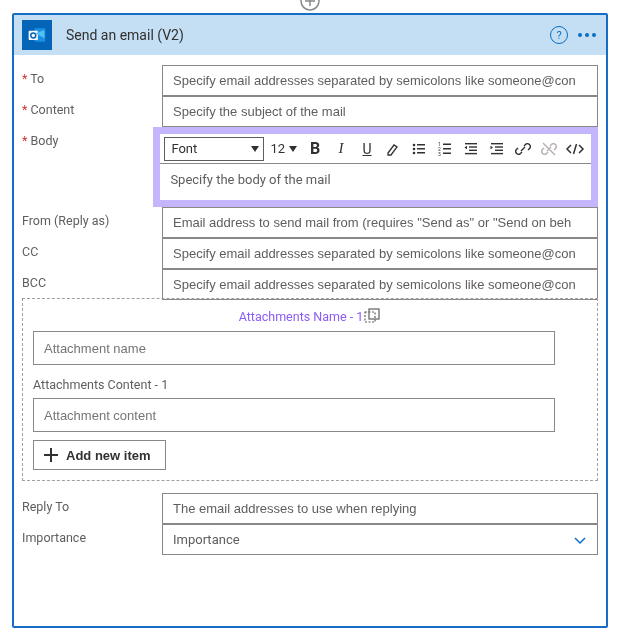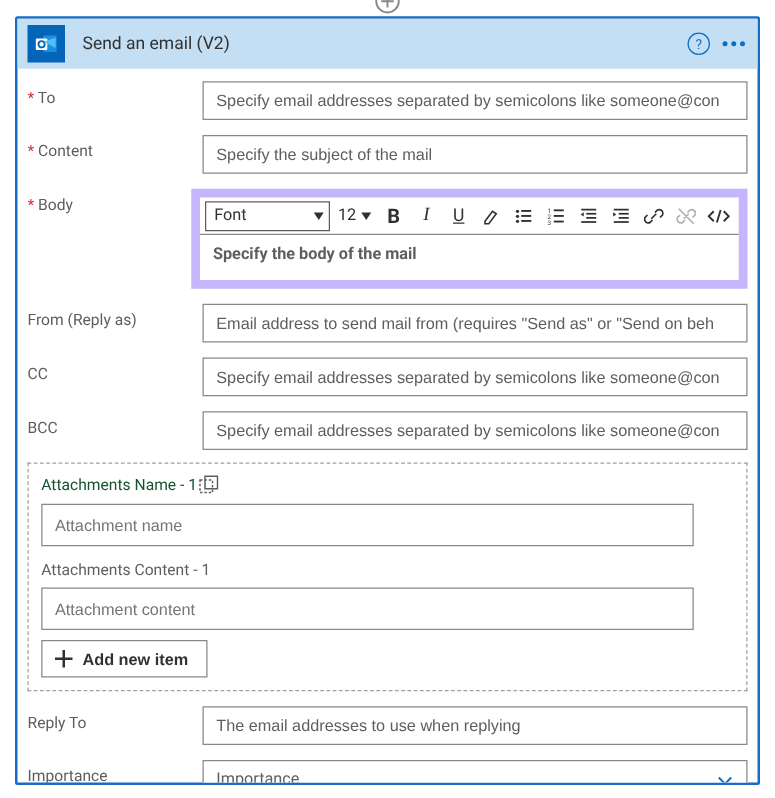--- a/index.html
+++ b/index.html
@@ -54,21 +54,21 @@
   .hmenu span { width:4px;height:4px;border-radius:50%;background:#0a6fc2; }
 
   .body {
     flex:1;
     padding:10px 8px 8px 8px;
     overflow:hidden;
   }
   .row {
     display:flex;
     align-items:flex-start;
-    margin-bottom:12px;
+    margin-bottom:0;
   }
   .label {
     width:140px;
     padding-top:6px;
     font-size:12.5px;
     color:#605e5c;
   }
   .req::before { content:"* "; color:#d13438; }
   .control { flex:1; }
   .in {
@@ -102,32 +102,32 @@
   }
   .caret { width:0;height:0;border-left:4px solid transparent;border-right:4px solid transparent;border-top:6px solid #323130; }
   .size-sel { display:flex; align-items:center; font-size:13px; padding:0 4px; }
   .tbtn {
     width:24px;height:24px;
     display:flex;align-items:center;justify-content:center;
     color:#323130;
   }
   .tbtn svg { pointer-events:none; }
   .dis { color:#b3b0ad; }
-  .ed-body { padding:8px 10px; height:36px; font-size:13px; color:#605e5c;font-weight:bold; }
+  .ed-body { padding:8px 10px; height:36px; font-size:13px; color:#605e5c; }
 
   
   .att-group {
     border:1px dashed #a19f9d;
     margin: -2px 0 12px 0;
     padding:8px 10px 10px 10px;
     position:relative;
   }
   .att-head {
-    display:flex; justify-content:flex-start; align-items:center;
-    font-size:12.5px; color:#14532d;
+    display:flex; justify-content:center; align-items:center;
+    font-size:12.5px; color:#8b5cf6;
     margin-bottom:6px;
   }
   .att-head .mode {
     width:18px;height:18px; display:flex;align-items:center;justify-content:center;
   }
   .att-field {
     width:522px;
     height:34px;
     border:1px solid #8a8886;
     padding:0 10px;

